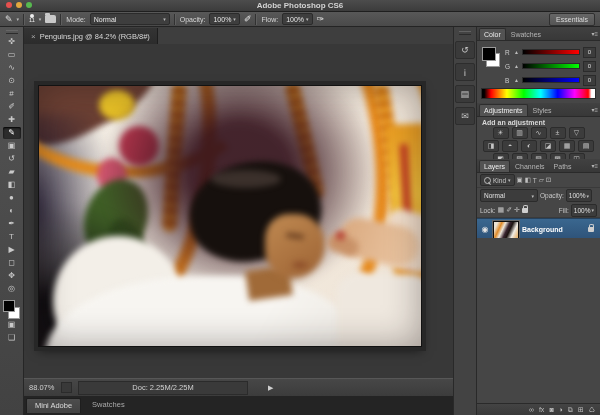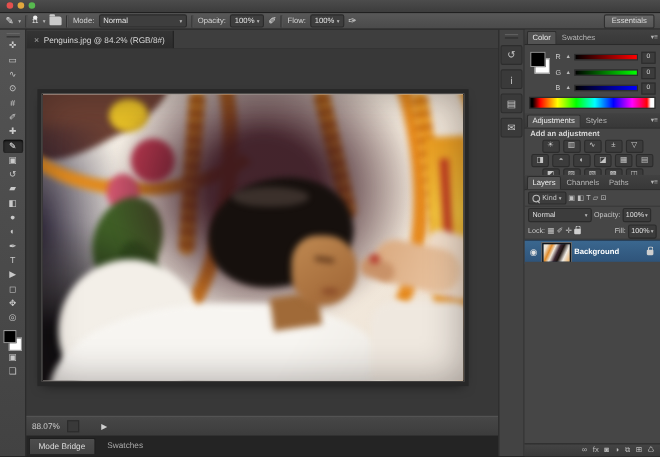--- a/index.html
+++ b/index.html
@@ -202,20 +202,21 @@
 </style>
 </head>
 <body>
 
 <div id="window">
 
   <div class="titlebar">
     <span class="tl tl-red"></span>
     <span class="tl tl-yellow"></span>
     <span class="tl tl-green"></span>
+    <div class="win-title">Adobe Photoshop CS6</div>
   </div>
 
   <div class="optionsbar">
     <span class="ob-icon">✎</span>
     <span class="ob-dd">▾</span>
     <span class="ob-sep"></span>
     <span class="ob-brush">
       <span class="dot"></span>
       <span class="sz">11</span>
     </span>
@@ -315,25 +316,26 @@
       <div class="pl pl-hand"></div>
       <div class="pl pl-fingers"></div>
       <div class="pl pl-redmark"></div>
       <div class="photo-vignette"></div>
     </div>
   </div>
 
   <div class="statusbar">
     <span class="zoom-box">88.07%</span>
     <span class="mini-box"></span>
+    <span class="doc-field">Doc: 2.25M/2.25M</span>
     <span class="doc-arrow">▶</span>
   </div>
 
   <div class="bottombar">
-    <span class="mb-tab">Mode Bridge</span>
+    <span class="mb-tab">Mini Adobe</span>
     <span class="tlx-tab">Swatches</span>
   </div>
 
   <div class="dockstrip">
     <span class="strip-grip"></span>
     <span class="strip-icon">↺</span>
     <span class="strip-icon">ℹ</span>
     <span class="strip-icon">▤</span>
     <span class="strip-icon">✉</span>
   </div>

